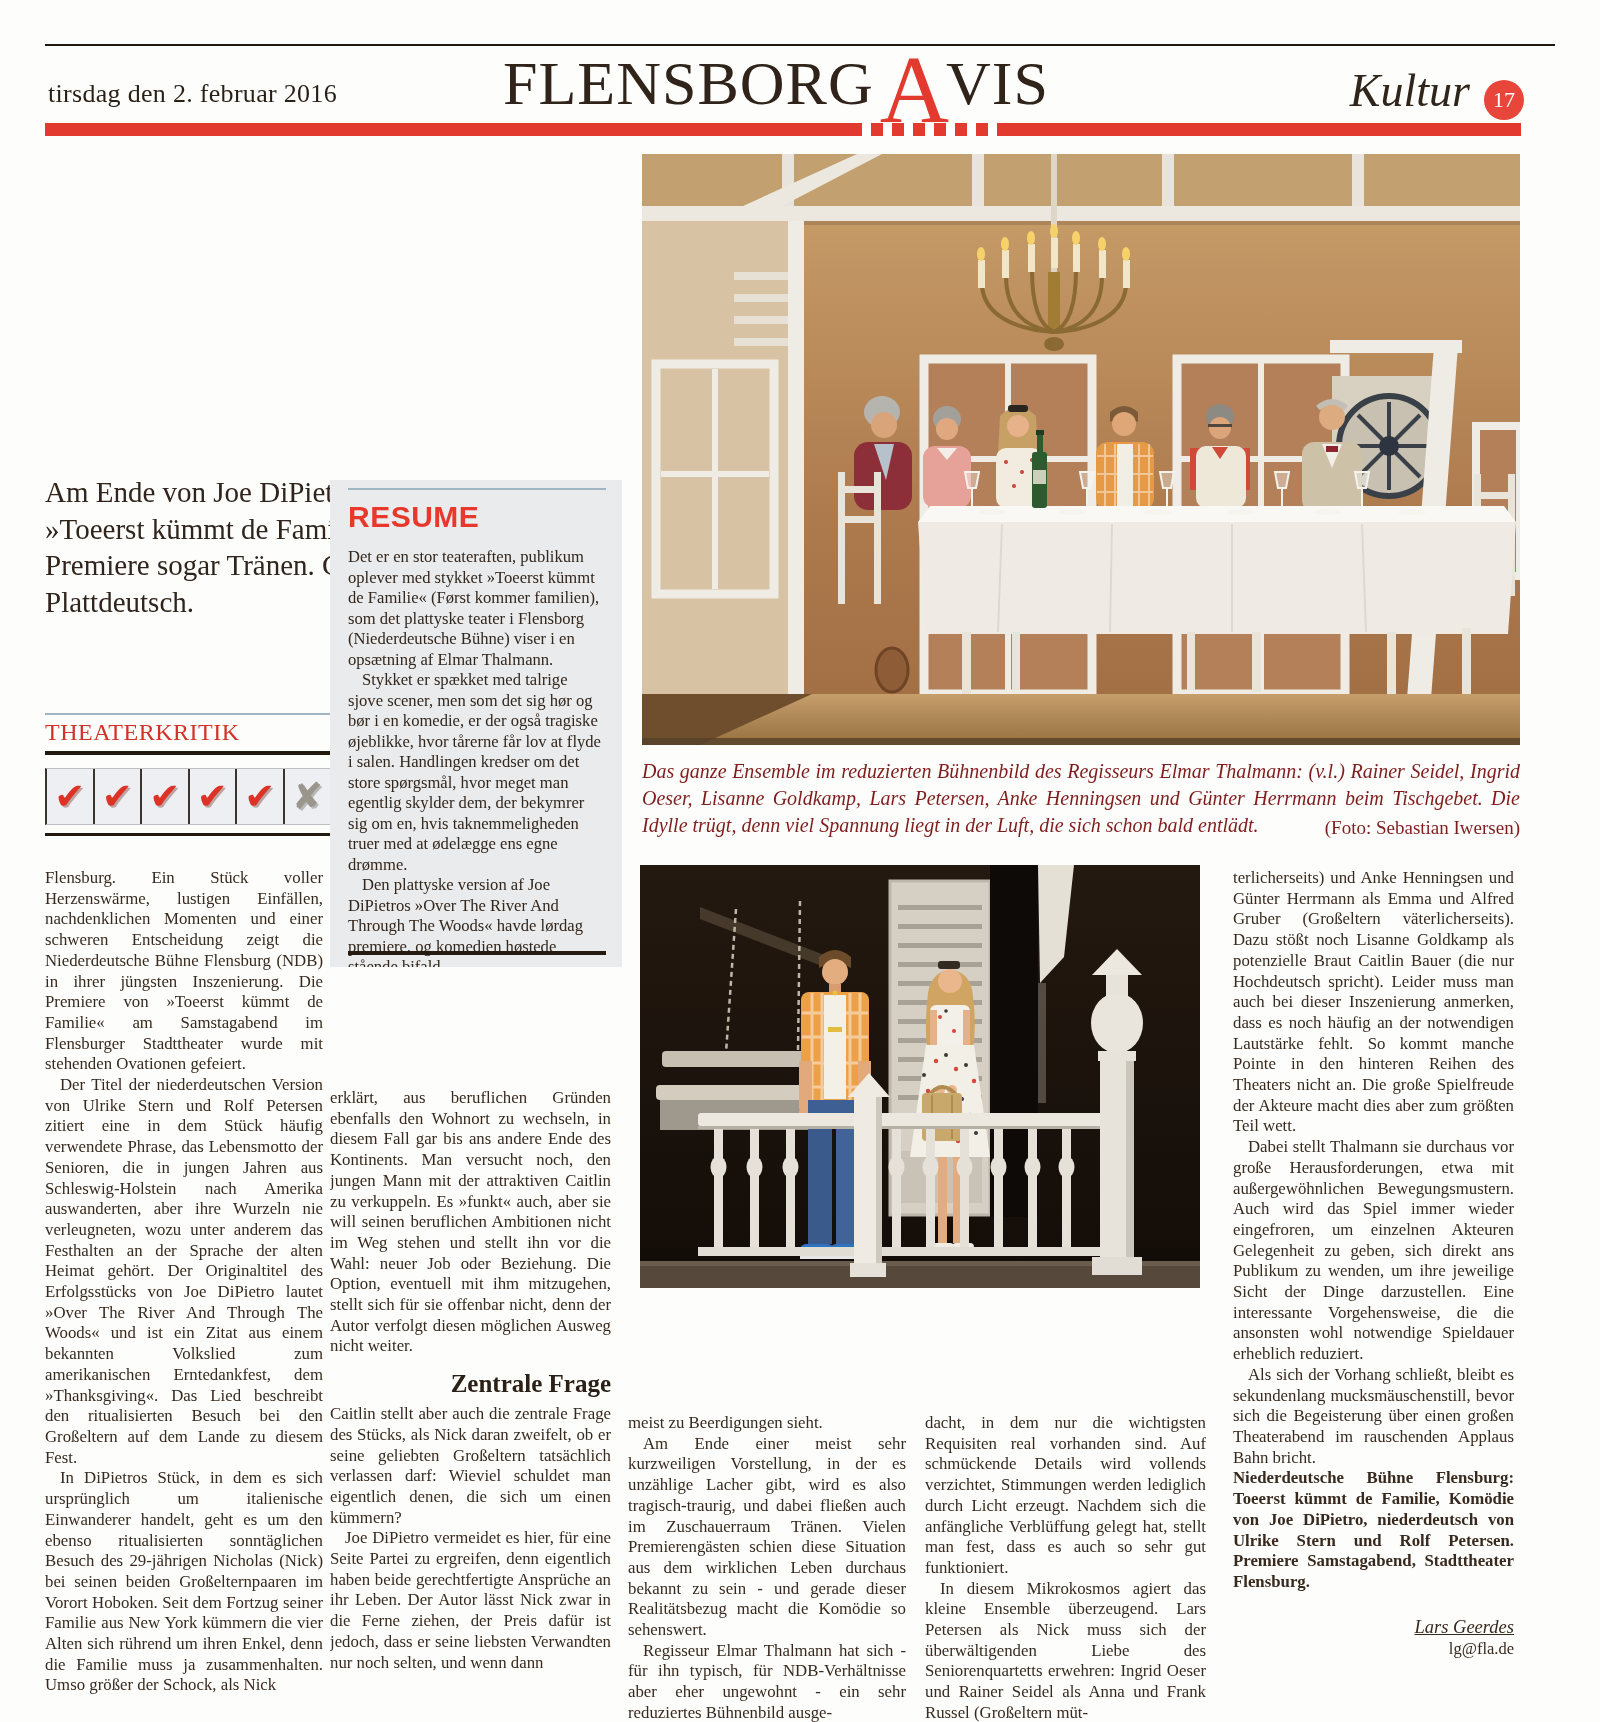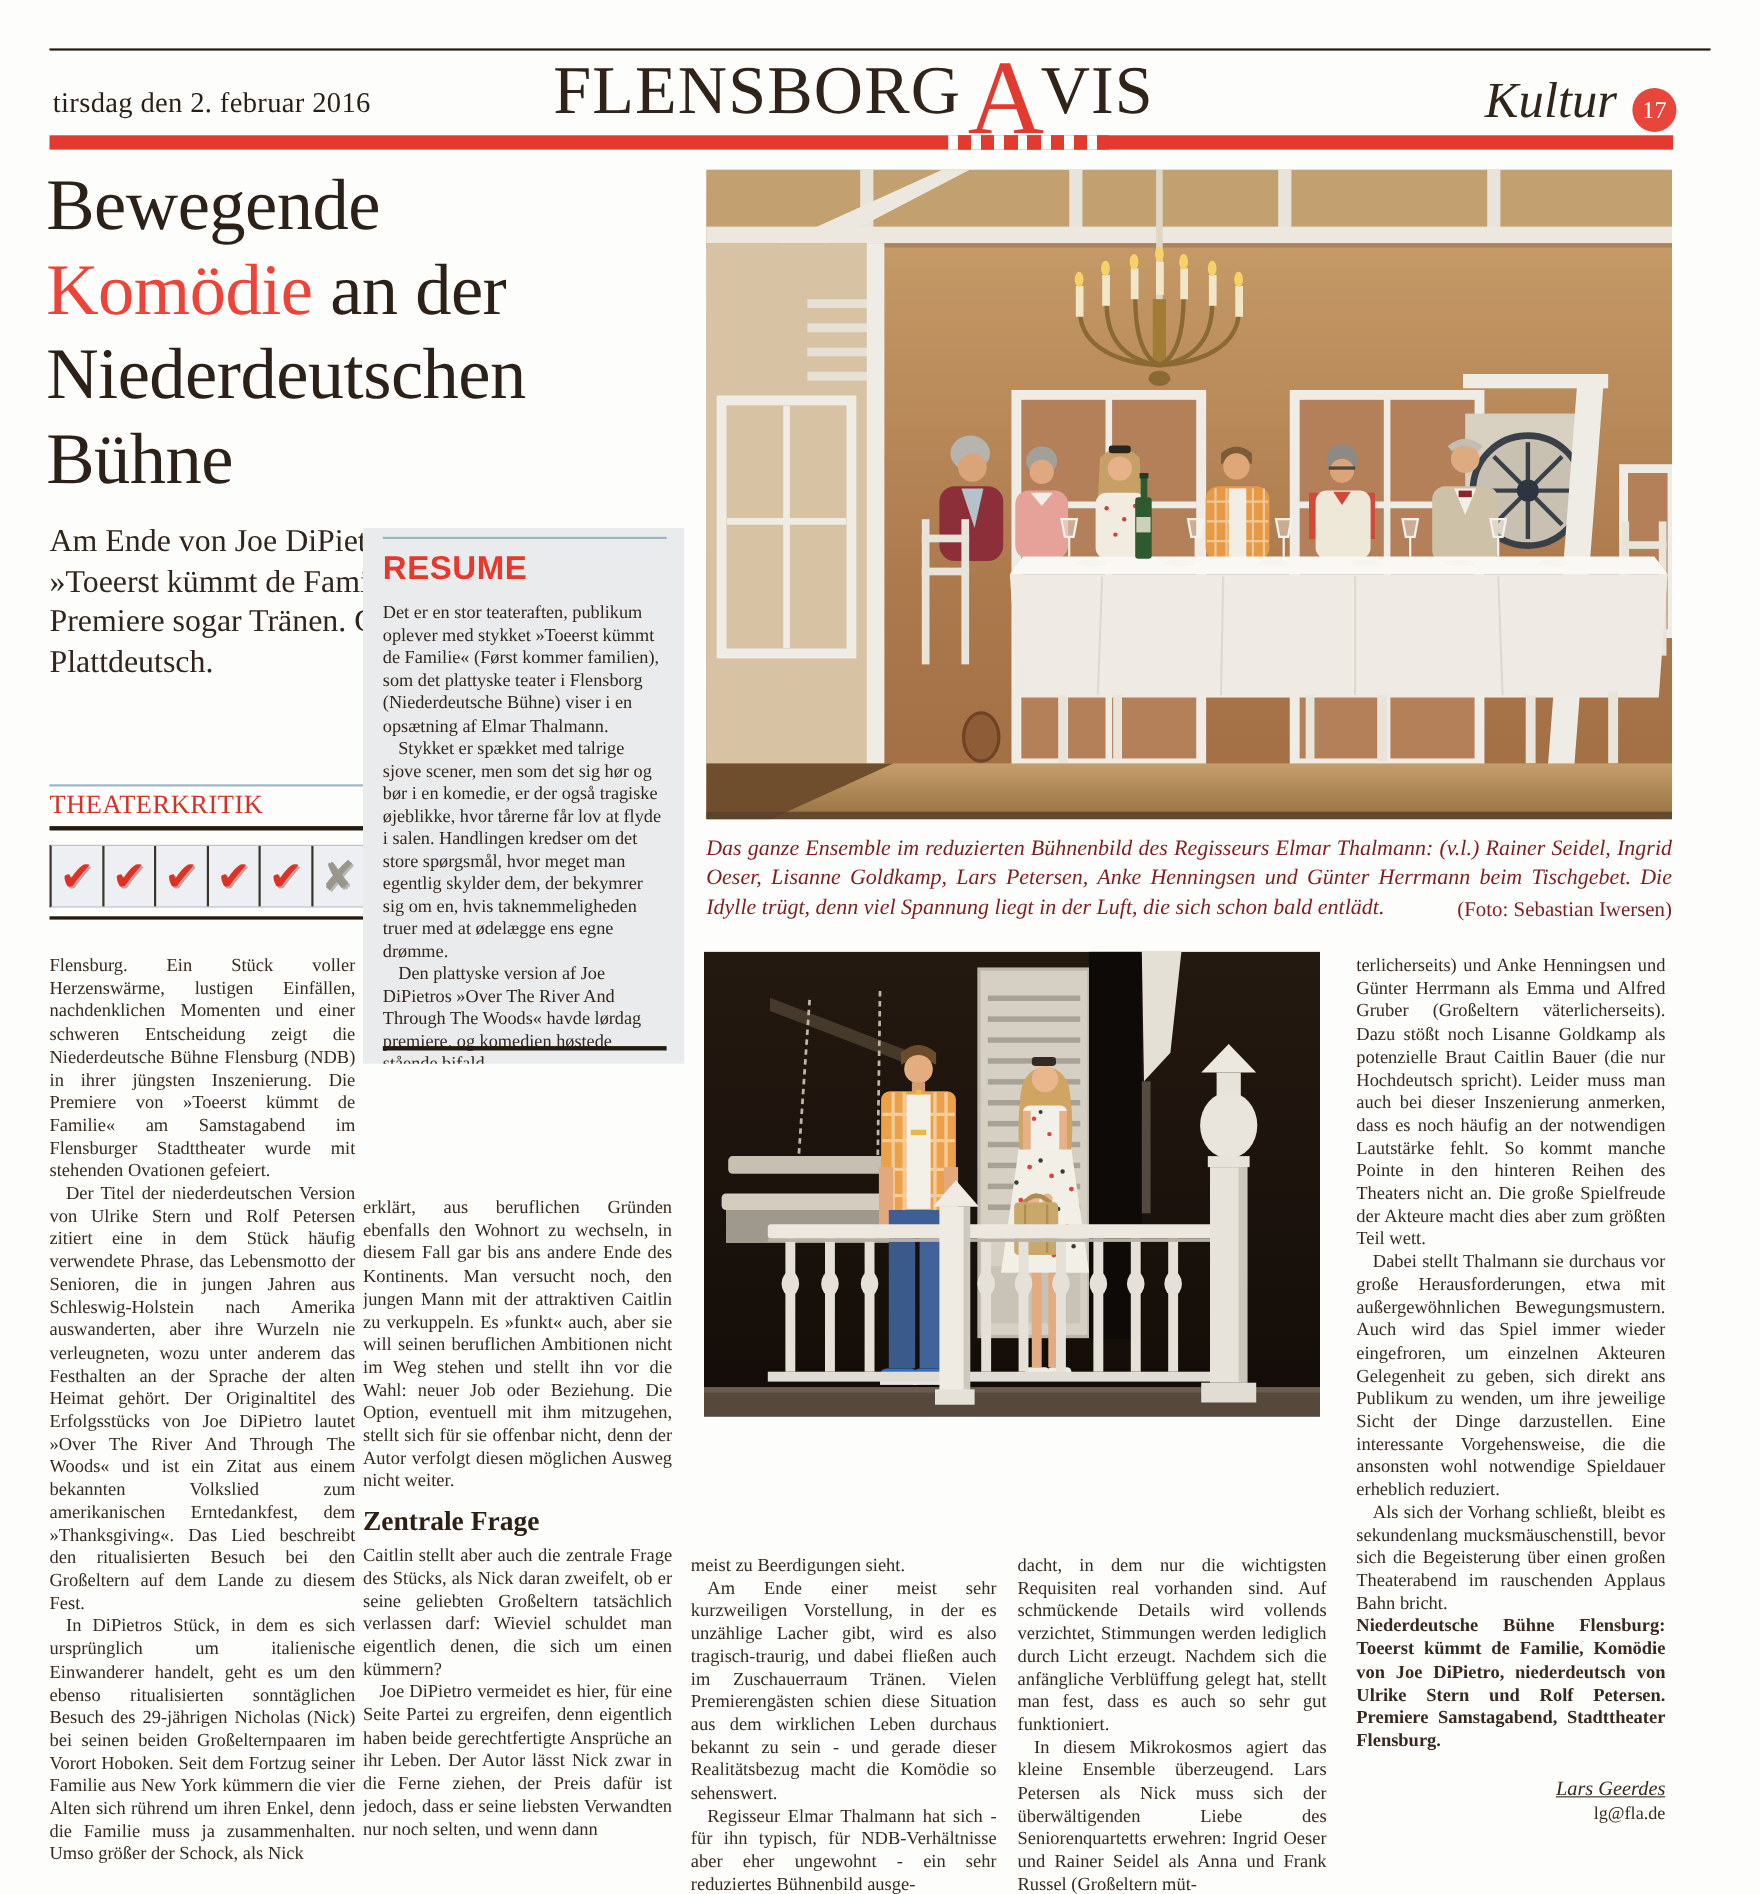--- a/index.html
+++ b/index.html
@@ -36,21 +36,21 @@
   .rating .cell:last-child{border-right:none;}
   .check{color:#dd3327;text-shadow:2px 2px 0 rgba(104,22,12,.35);}
   .cross{color:#9b968c;text-shadow:2px 2px 0 rgba(60,56,48,.3);font-size:34px;}
   .rating-under{left:45px;top:833px;width:287px;border-top:3px solid #241a10;}
 
   
   .bodycol{font-size:16.8px;line-height:20.7px;text-align:justify;color:#38291e;overflow:hidden;
            hyphens:auto;-webkit-hyphens:auto;}
   .bodycol p{margin:0;}
   .ind{text-indent:15px;}
-  .subhead{font-size:25px;font-weight:bold;margin:13px 0 6px;color:#2c2016;text-align:left;line-height:28px;}
+  .subhead{font-size:25px;font-weight:bold;margin:13px 0 6px;color:#2c2016;text-align:right;line-height:28px;}
   #col1{left:45px;top:868px;width:278px;height:854px;}
   #col2{left:330px;top:1088px;width:281px;height:634px;}
   #col3{left:628px;top:1413px;width:278px;height:309px;}
   #col4{left:925px;top:1413px;width:281px;height:309px;}
   #col5{left:1233px;top:868px;width:281px;height:854px;}
   .infoblock{font-weight:bold;margin-top:18px;}
   .byline{margin-top:24px;text-align:right;font-style:italic;font-size:18.5px;text-decoration:underline;}
   .email{text-align:right;font-size:16.5px;margin-top:2px;}
 
   
@@ -81,26 +81,20 @@
   <div class="abs date">tirsdag den 2. februar 2016</div>
   <div class="abs masthead">
     <span class="mast-txt">FLENSBORG</span><span class="mast-a">A</span><span class="mast-txt">VIS</span>
   </div>
   <div class="abs section-label">Kultur</div>
   <div class="abs page-badge">17</div>
   <div class="abs redbar">
     <div class="gap"></div>
   </div>
 
-  <h1 class="abs headline" style="margin:0;font-weight:normal;">
-    <span style="display:block">Bewegende</span>
-    <span style="display:block"><span class="accent">Komödie</span><span> an der</span></span>
-    <span style="display:block">Niederdeutschen</span>
-    <span style="display:block">Bühne</span>
-  </h1>
   <div class="abs lead">Am Ende von Joe DiPietros Erfolgsstück »Toeerst kümmt de Familie« flossen bei der Premiere sogar Tränen. Großes Theater auf Plattdeutsch.</div>
 
   <div class="abs kicker-line"></div>
   <div class="abs kicker">THEATERKRITIK</div>
   <div class="abs kicker-heavy"></div>
   <div class="abs rating">
     <div class="cell check">✔</div>
     <div class="cell check">✔</div>
     <div class="cell check">✔</div>
     <div class="cell check">✔</div>

